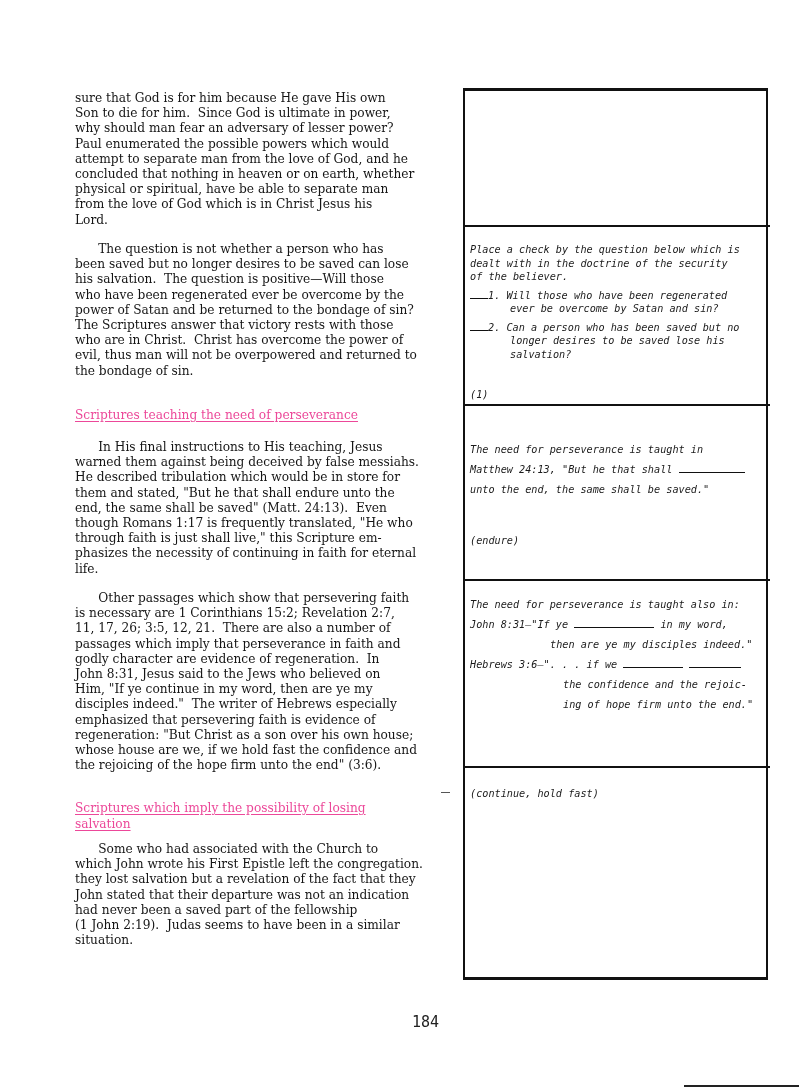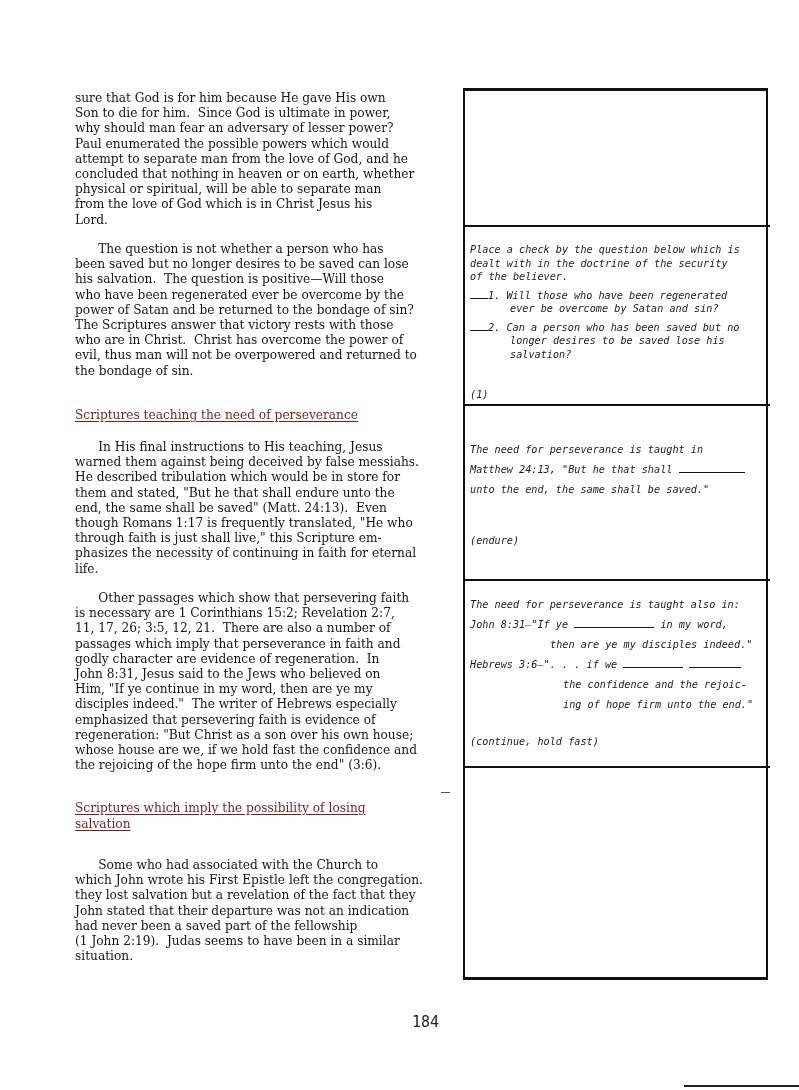--- a/index.html
+++ b/index.html
@@ -2,21 +2,21 @@
 <html><head>
 <meta charset="utf-8">
 <style>
   html, body { margin: 0; padding: 0; background: #ffffff; }
   body { width: 799px; height: 1090px; position: relative; overflow: hidden; color: #111; }
   .page { position: absolute; left: 0; top: 0; width: 699px; height: 1090px; }
 
   .left { position: absolute; left: 75px; width: 392px; font-family: "DejaVu Serif", serif; font-size: 12.2px; line-height: 15.2px; color: #151515; }
   .para { position: absolute; left: 0; width: 392px; text-align: left; margin: 0; }
   .para .line { display: block; white-space: pre; }
-  .heading { position: absolute; left: 0; margin: 0; font-family: "DejaVu Serif", serif; font-size: 12.2px; line-height: 15.5px; color: #7f1d1d; }
+  .heading { position: absolute; left: 0; margin: 0; font-family: "DejaVu Serif", serif; font-size: 12.2px; line-height: 15.5px; color: #ec4899; }
   .heading .line { display: block; white-space: pre; }
   .heading .u { text-decoration: underline; text-underline-offset: 2px; }
 
   .rbox { position: absolute; left: 463px; top: 88px; width: 305px; height: 892px; border: 2px solid #111; border-top-width: 3px; border-bottom-width: 3px; box-sizing: border-box; }
   .divider { position: absolute; left: 463px; width: 307px; height: 2px; background: #111; }
   .frame { position: absolute; left: 470px; width: 295px; font-family: "DejaVu Sans Mono", monospace; font-style: italic; font-size: 10.2px; line-height: 13.5px; color: #1a1a1a; }
   .frame .line { display: block; white-space: pre; }
   .blank { display: inline-block; border-bottom: 1px solid #111; height: 10px; vertical-align: baseline; }
   .answer { position: absolute; left: 470px; font-family: "DejaVu Sans Mono", monospace; font-style: italic; font-size: 10.2px; color: #1a1a1a; }
 
@@ -30,21 +30,21 @@
 <div class="page">
 
   <div class="left" style="top:91px;">
     <div class="para" style="top:0px;" id="p1">
         <span class="line">sure that God is for him because He gave His own</span>
         <span class="line">Son to die for him.  Since God is ultimate in power,</span>
         <span class="line">why should man fear an adversary of lesser power?</span>
         <span class="line">Paul enumerated the possible powers which would</span>
         <span class="line">attempt to separate man from the love of God, and he</span>
         <span class="line">concluded that nothing in heaven or on earth, whether</span>
-        <span class="line">physical or spiritual, will be able to separate man</span>
+        <span class="line">physical or spiritual, have be able to separate man</span>
         <span class="line">from the love of God which is in Christ Jesus his</span>
         <span class="line">Lord.</span>
       </div>
     <div class="para" style="top:151px;" id="p2">
         <span class="line">      The question is not whether a person who has</span>
         <span class="line">been saved but no longer desires to be saved can lose</span>
         <span class="line">his salvation.  The question is positive—Will those</span>
         <span class="line">who have been regenerated ever be overcome by the</span>
         <span class="line">power of Satan and be returned to the bondage of sin?</span>
         <span class="line">The Scriptures answer that victory rests with those</span>
@@ -77,21 +77,21 @@
         <span class="line">disciples indeed."  The writer of Hebrews especially</span>
         <span class="line">emphasized that persevering faith is evidence of</span>
         <span class="line">regeneration: "But Christ as a son over his own house;</span>
         <span class="line">whose house are we, if we hold fast the confidence and</span>
         <span class="line">the rejoicing of the hope firm unto the end" (3:6).</span>
       </div>
     <div class="heading" style="top:710px;">
       <span class="line u">Scriptures which imply the possibility of losing</span>
       <span class="line u">salvation</span>
     </div>
-    <div class="para" style="top:767px;" id="p5">
+    <div class="para" style="top:751px;" id="p5">
         <span class="line">      Some who had associated with the Church to</span>
         <span class="line">which John wrote his First Epistle left the congregation.</span>
         <span class="line">they lost salvation but a revelation of the fact that they</span>
         <span class="line">John stated that their departure was not an indication</span>
         <span class="line">had never been a saved part of the fellowship</span>
         <span class="line">(1 John 2:19).  Judas seems to have been in a similar</span>
         <span class="line">situation.</span>
       </div>
   </div>
 
@@ -142,17 +142,17 @@
     </div>
     <span class="line" style="padding-left:80px;">then are ye my disciples indeed."</span>
     <div>
       <span>Hebrews 3:6—". . . if we</span>
       <span class="blank" style="width:60px;"></span>
       <span class="blank" style="width:52px;"></span>
     </div>
     <span class="line" style="padding-left:93px;">the confidence and the rejoic-</span>
     <span class="line" style="padding-left:93px;">ing of hope firm unto the end."</span>
   </div>
-  <div class="answer" style="top:736px;text-align:center;">(continue, hold fast)</div>
+  <div class="answer" style="top:788px;text-align:center;">(continue, hold fast)</div>
 
   <div class="pagenum">184</div>
   <div class="corner-line"></div>
 </div>
 
 </body></html>

